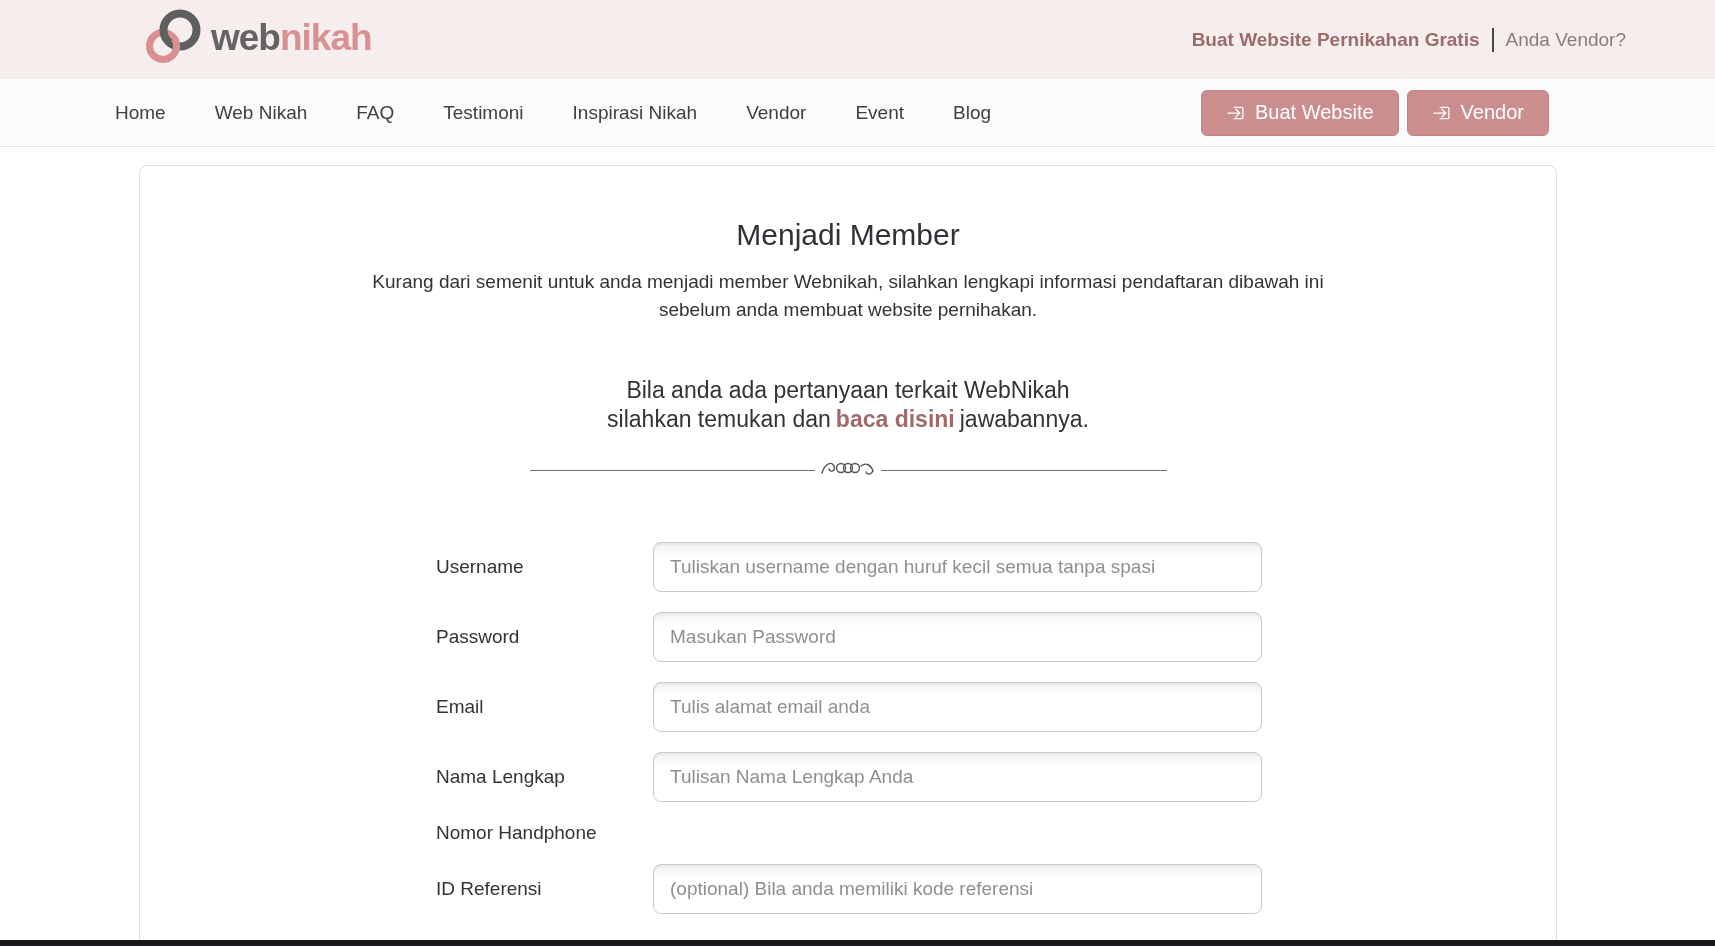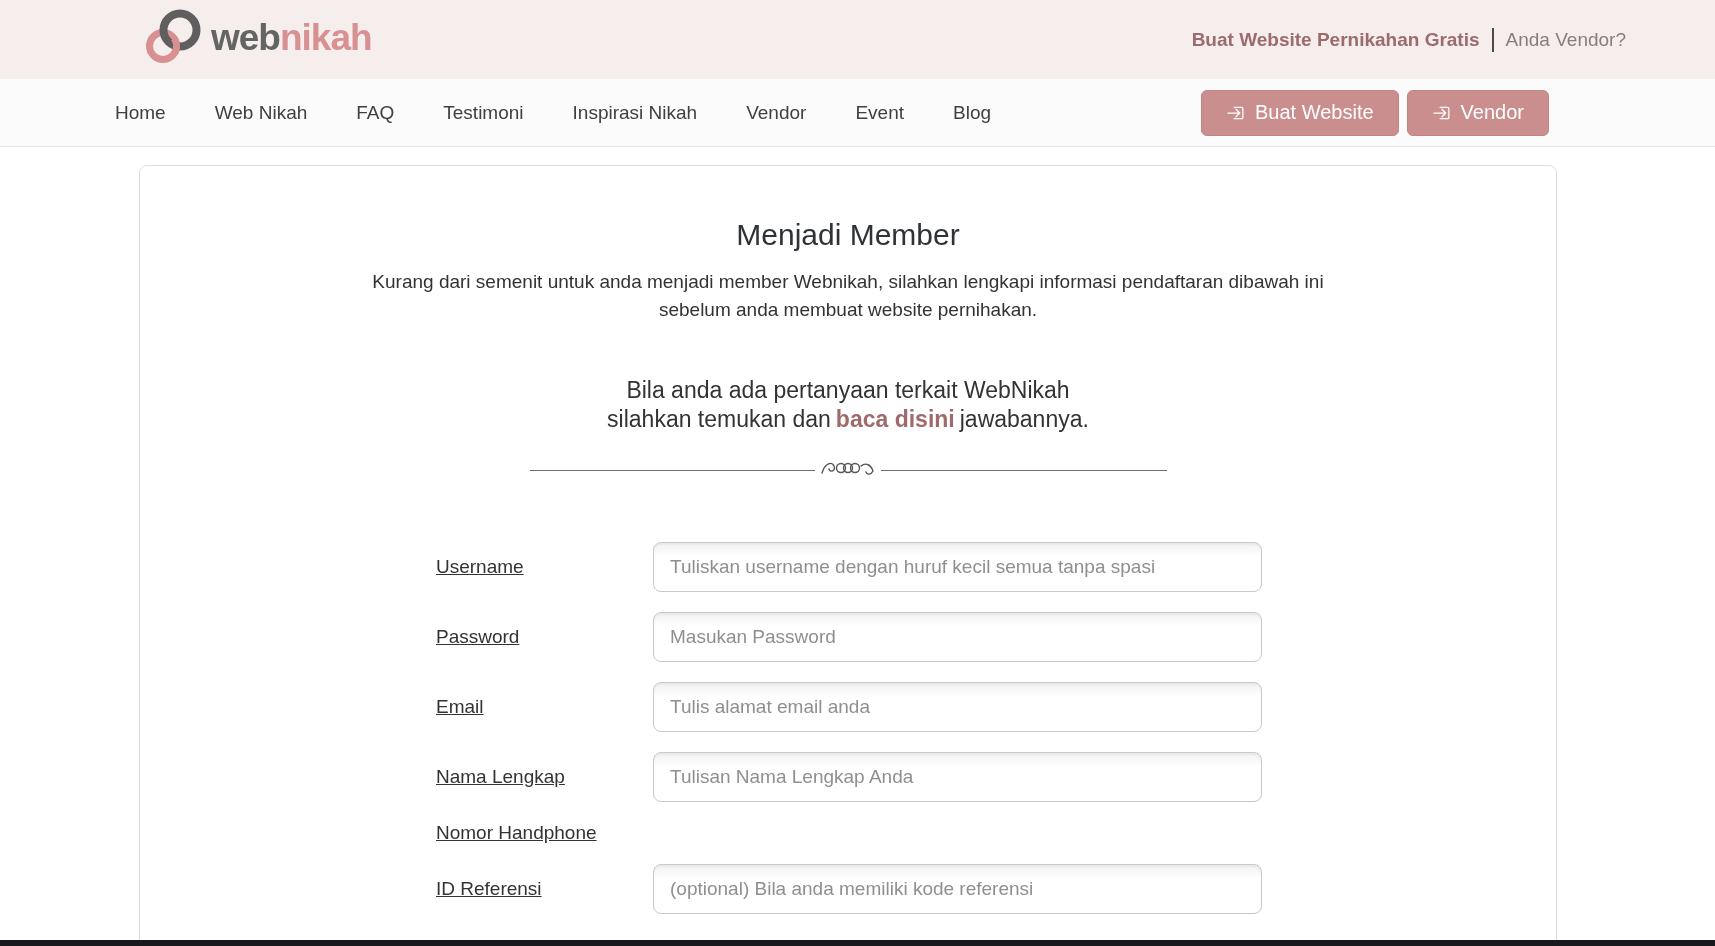--- a/index.html
+++ b/index.html
@@ -80,21 +80,21 @@
     position: absolute; left: 50%; top: 1px; transform: translateX(-50%);
     background: #fff; padding: 0 6px;
   }
 
   
   .form { margin-top: 64px; text-align: left; }
   .form-row {
     display: flex; align-items: center;
     margin: 0 0 20px 296px;
   }
-  .form-label { width: 217px; font-size: 19px; color: #333; text-decoration: underline; }
+  .form-label { width: 217px; font-size: 19px; color: #333; }
   .form-input {
     width: 609px; height: 50px;
     border: 1px solid #c9c9c9; border-radius: 8px;
     padding: 8px 16px;
     font-size: 19px; color: #444;
     font-family: "Liberation Sans", sans-serif;
     background: linear-gradient(180deg, #f1f1f1 0%, #ffffff 28%);
     box-shadow: inset 0 2px 2px rgba(0,0,0,0.04);
     outline: none;
   }

